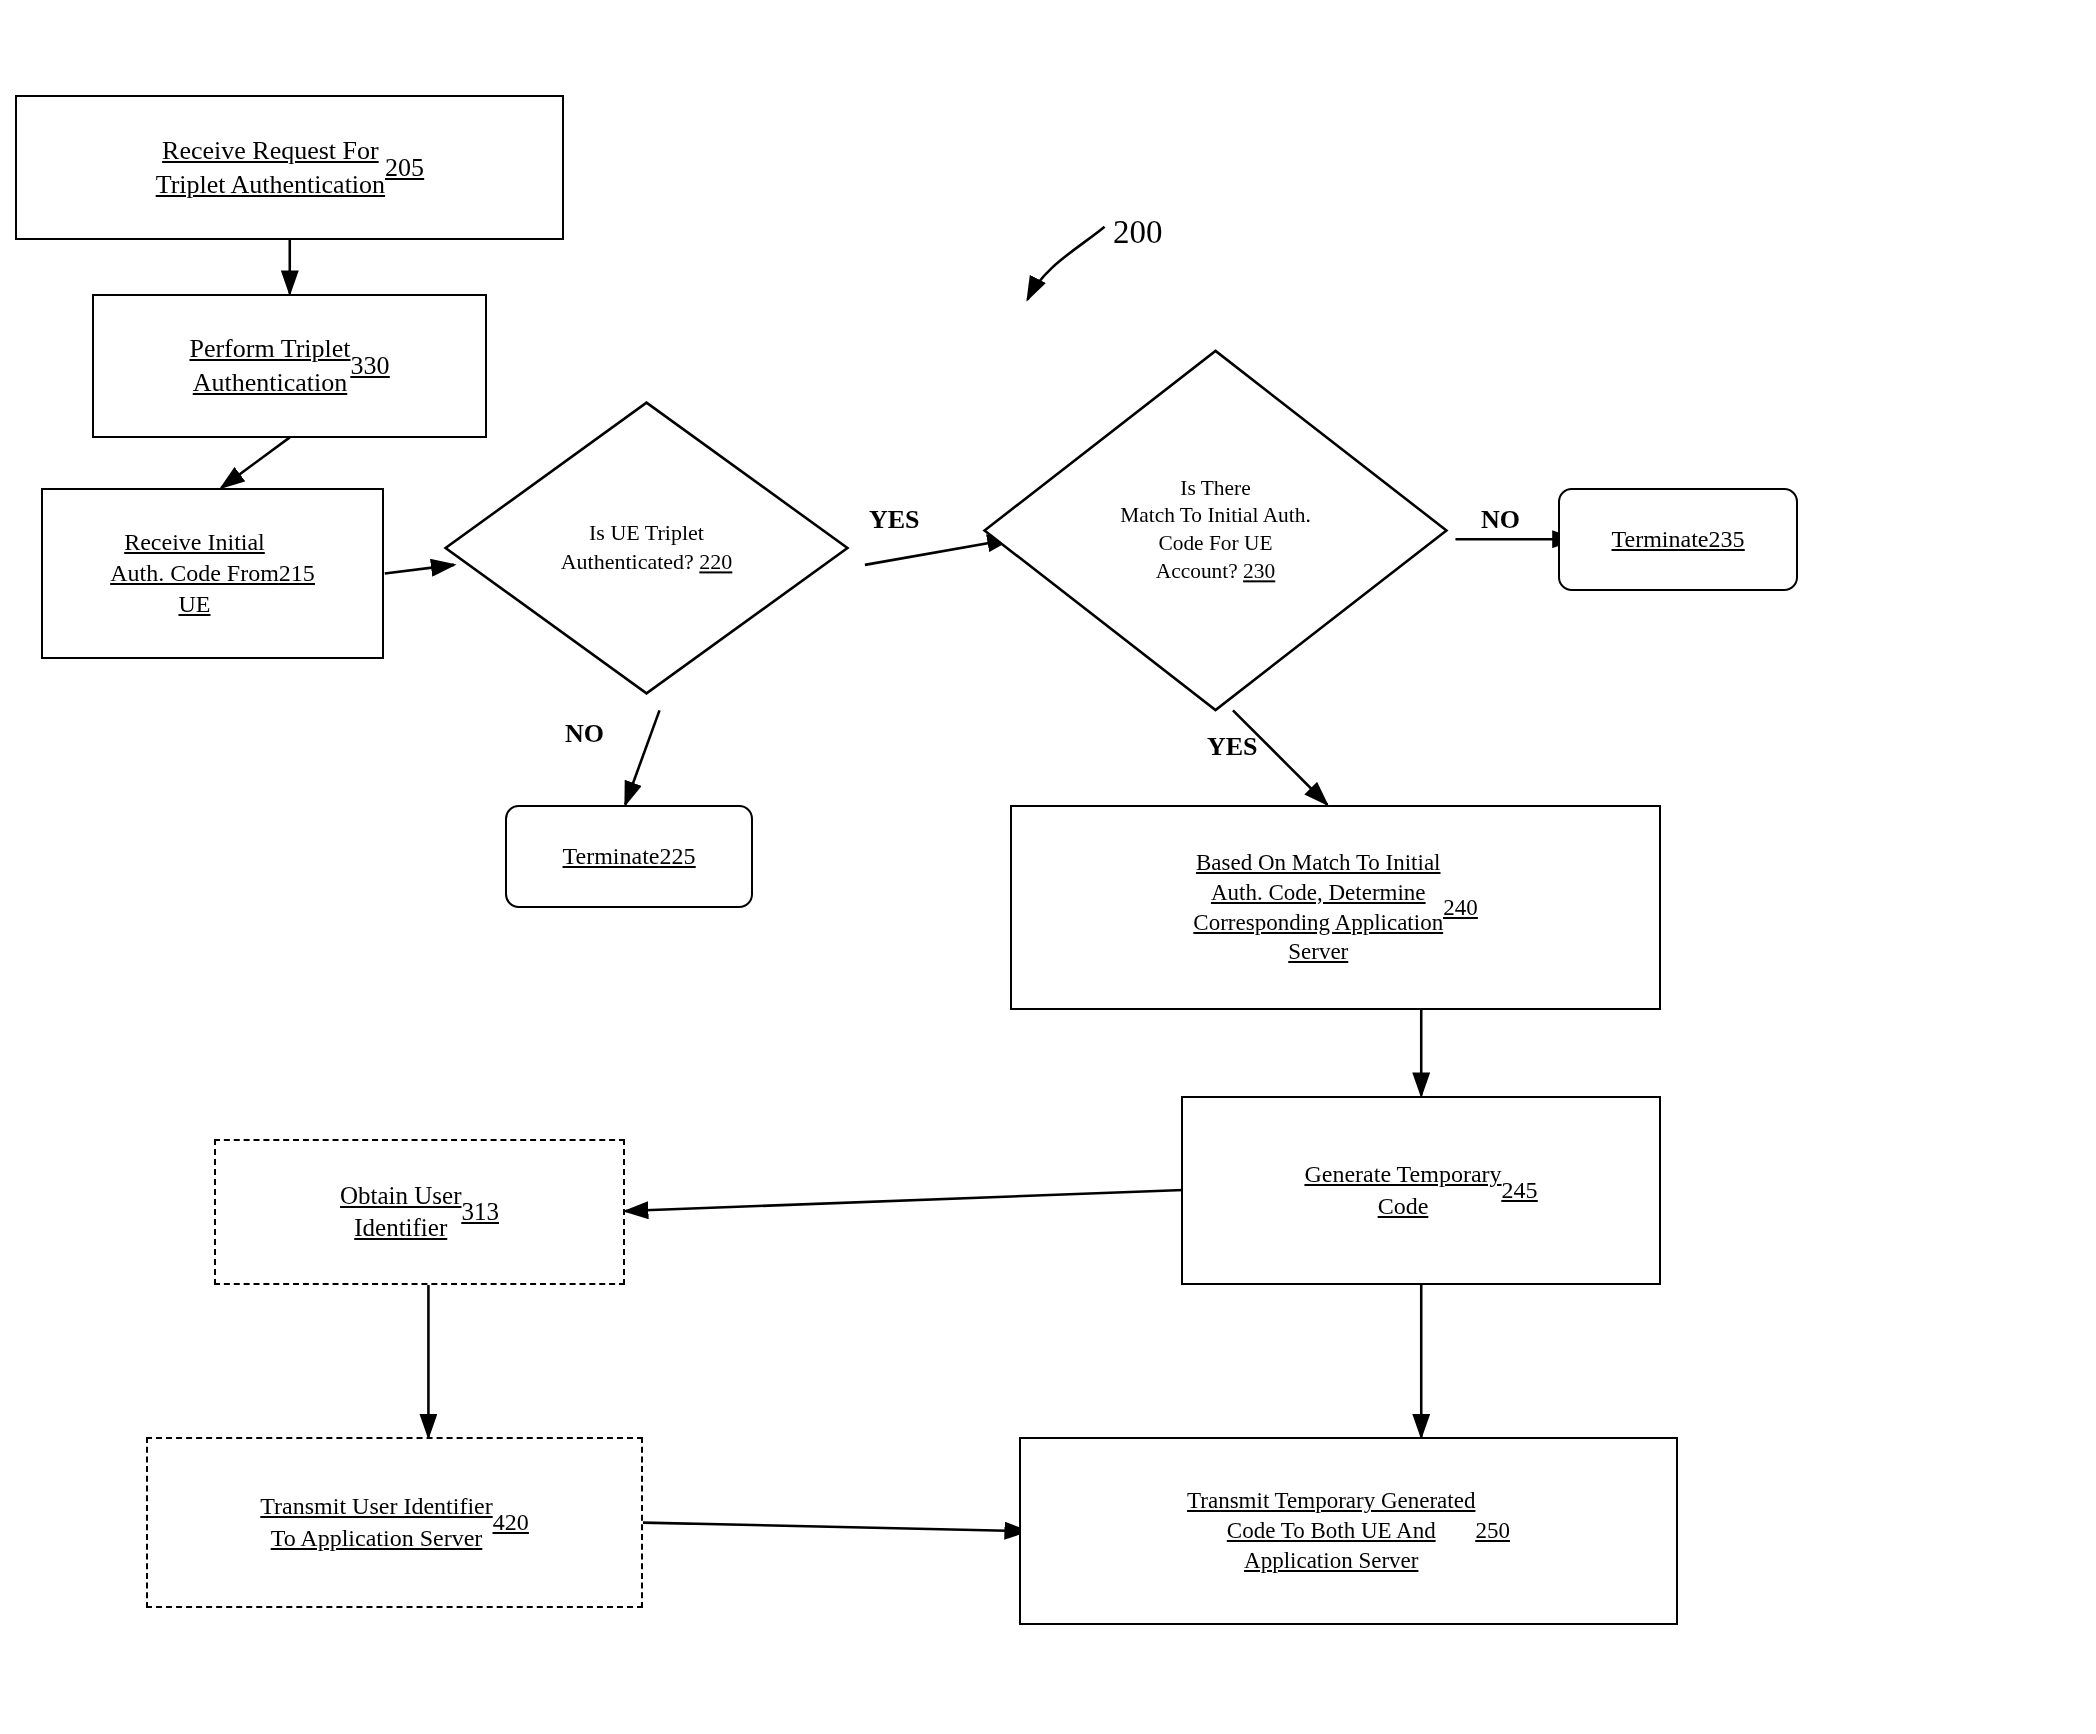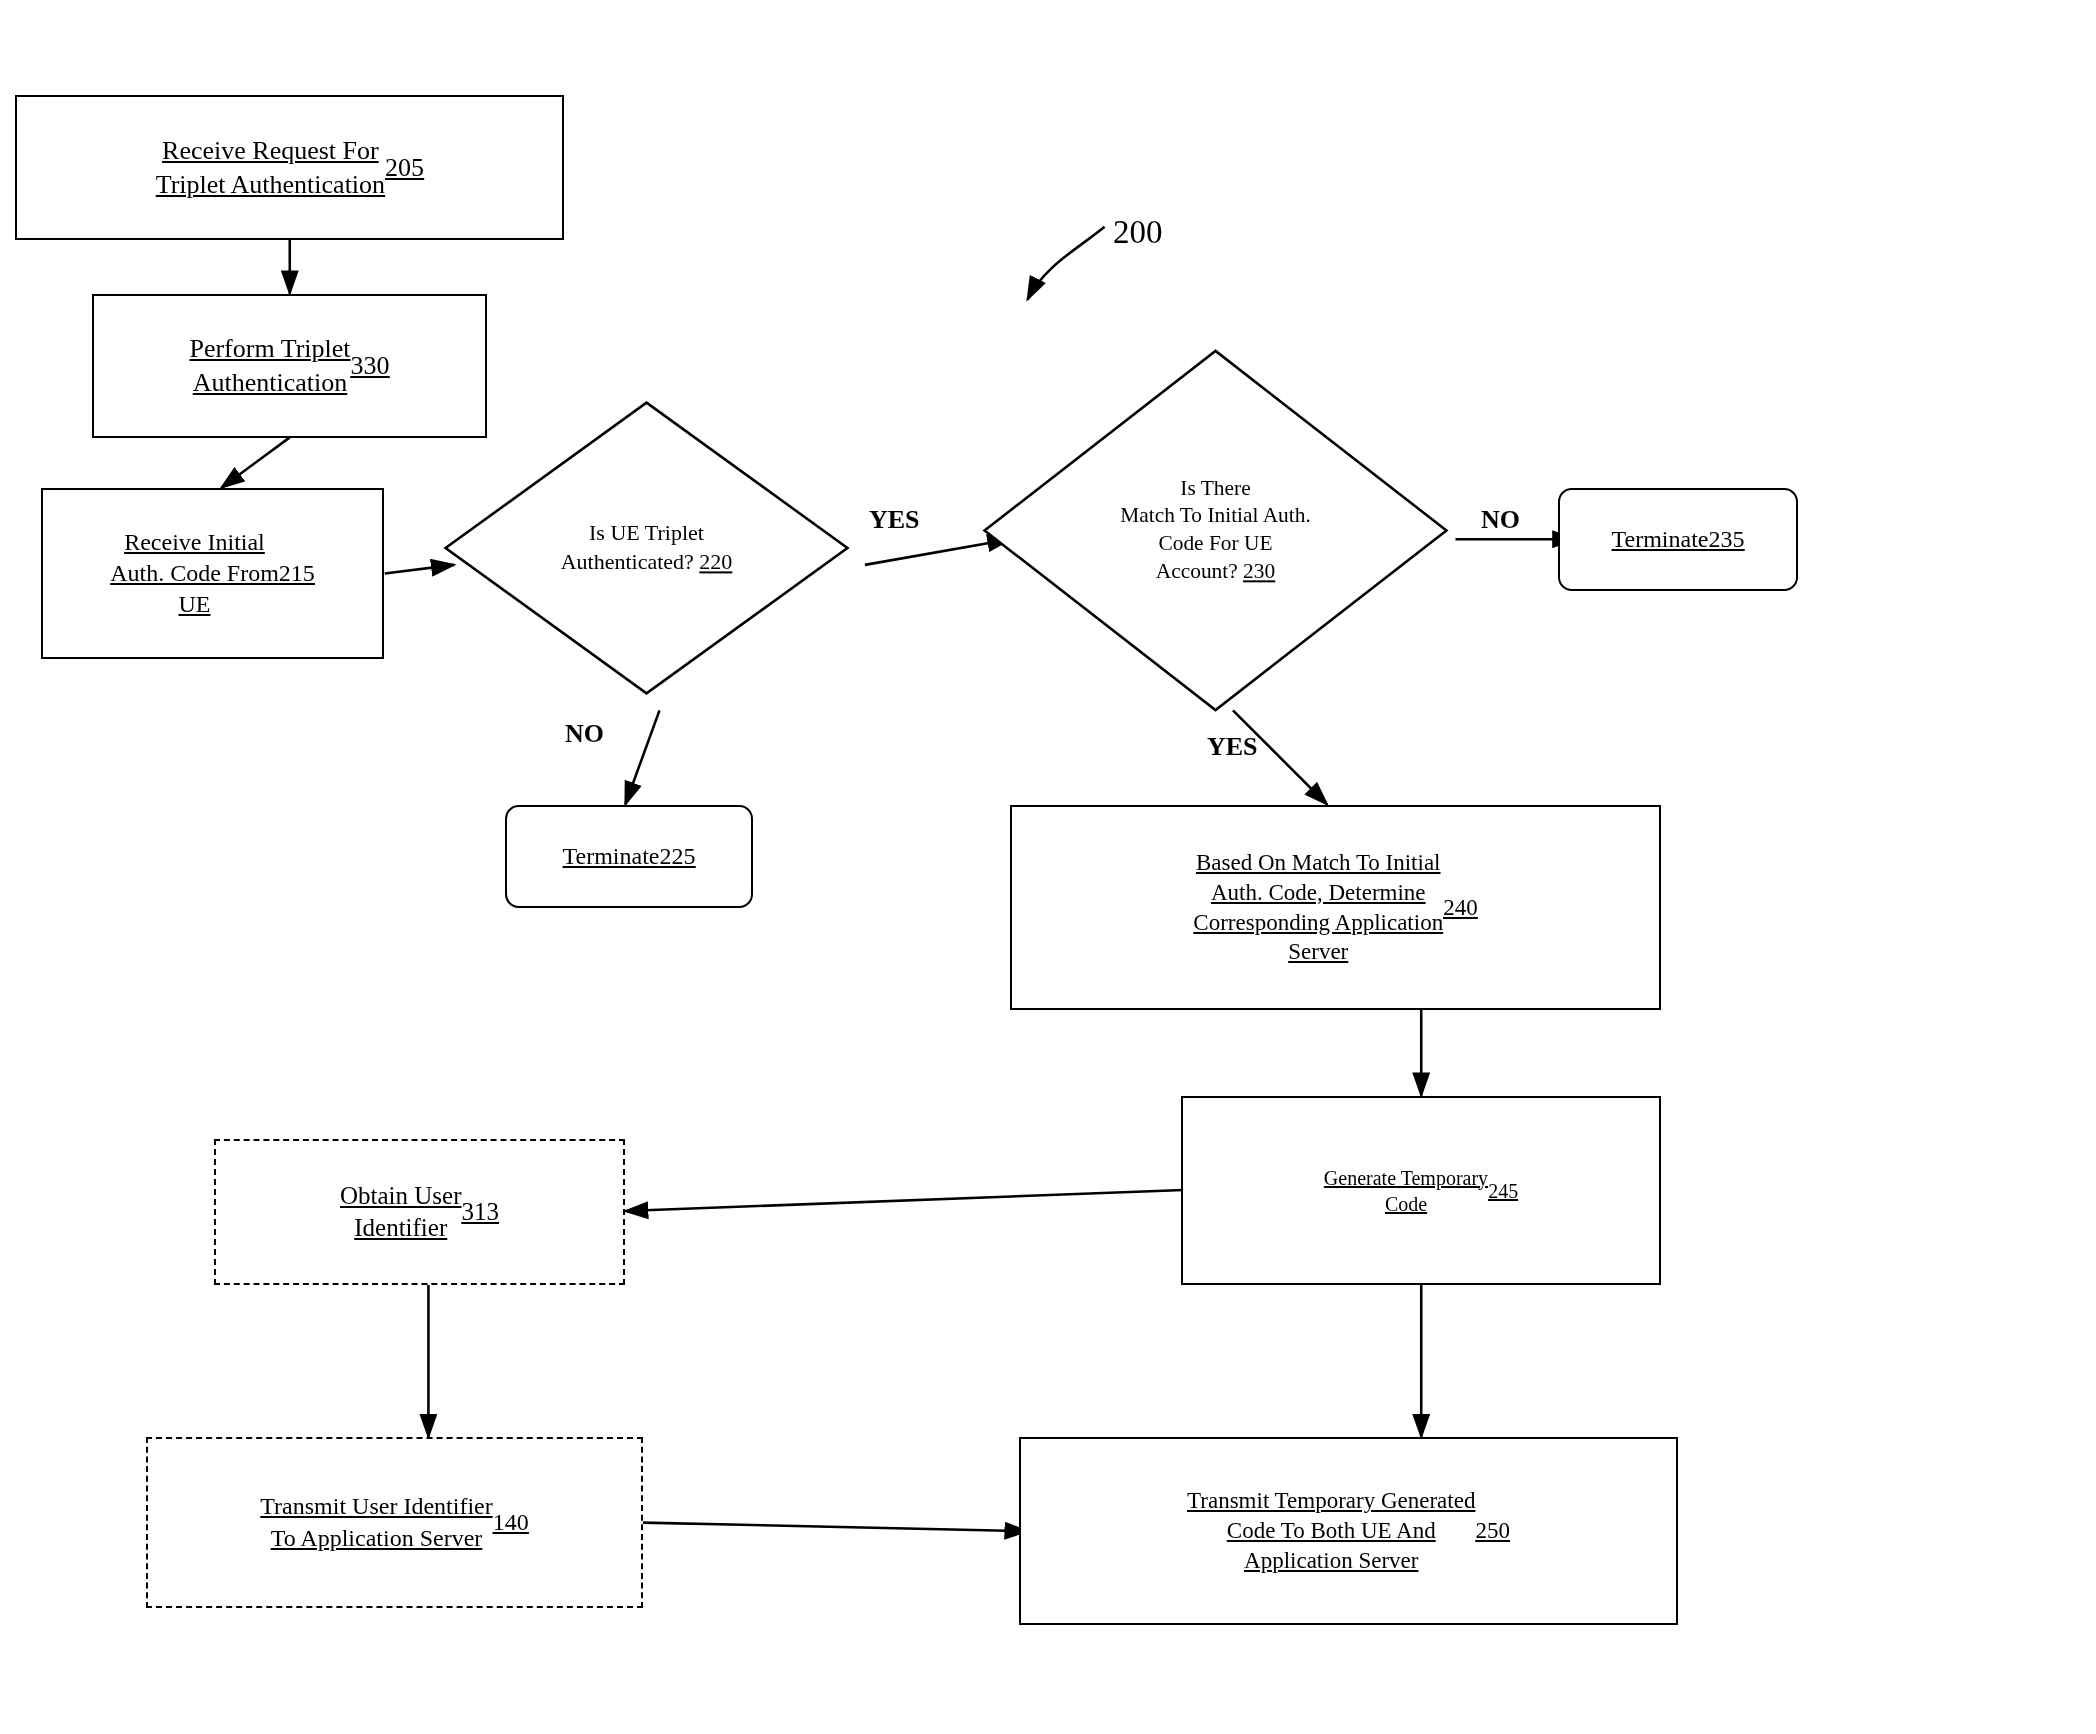--- a/index.html
+++ b/index.html
@@ -173,39 +173,39 @@
     Terminate <span class="underline">235</span>
   </div>
 
   <div class="flow-box" style="left:1010px; top:805px; width:651px; height:205px; font-size:23px;">
     Based On Match To Initial<br>
     Auth. Code, Determine<br>
     Corresponding Application<br>
     Server <span class="underline">240</span>
   </div>
 
-  <div class="flow-box" style="left:1181px; top:1096px; width:480px; height:189px; font-size:20px;">
+  <div class="flow-box" style="left:1181px; top:1096px; width:480px; height:189px; font-size:24px;">
     Generate Temporary<br>
     Code <span class="underline">245</span>
   </div>
 
   <div class="flow-box" style="left:1019px; top:1437px; width:659px; height:188px; font-size:23px;">
     Transmit Temporary Generated<br>
     Code To Both UE And<br>
     Application Server <span class="underline">250</span>
   </div>
 
   <div class="flow-box dashed" style="left:214px; top:1139px; width:411px; height:146px; font-size:25px;">
     Obtain User<br>
     Identifier <span class="underline">313</span>
   </div>
 
   <div class="flow-box dashed" style="left:146px; top:1437px; width:497px; height:171px; font-size:24px;">
     Transmit User Identifier<br>
-    To Application Server <span class="underline">140</span>
+    To Application Server <span class="underline">420</span>
   </div>
 
   <div class="arrow-label" style="left:869px; top:505px;">YES</div>
 
   <div class="arrow-label" style="left:565px; top:719px;">NO</div>
 
   <div class="arrow-label" style="left:1207px; top:732px;">YES</div>
 
   <div class="arrow-label" style="left:1481px; top:505px;">NO</div>
 

